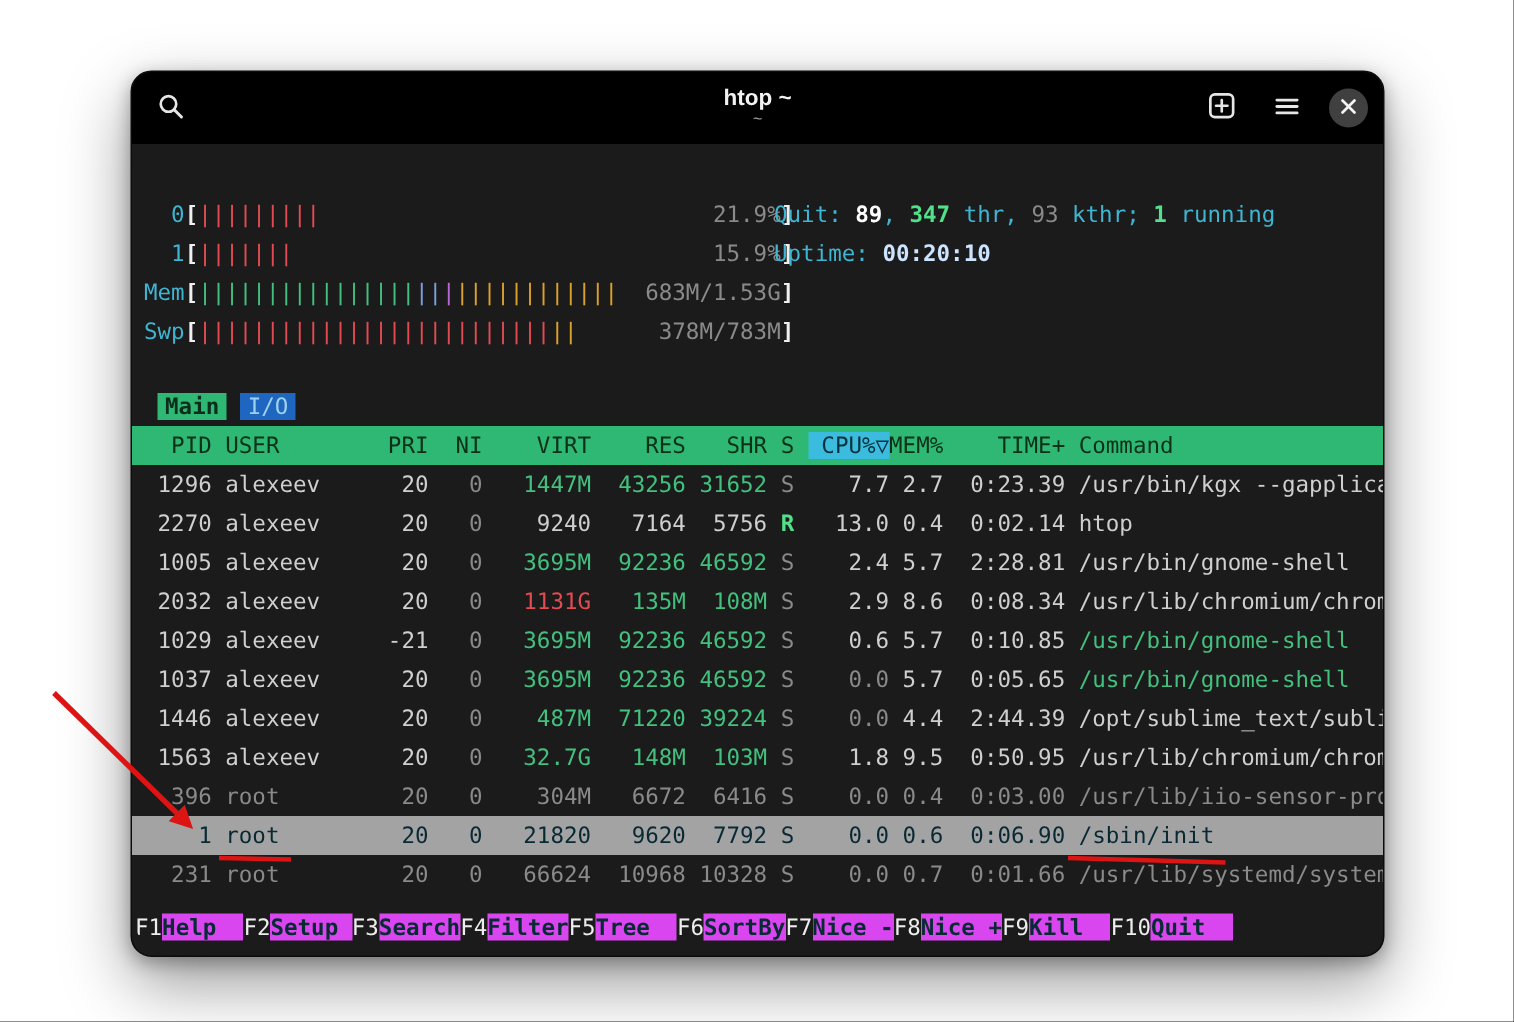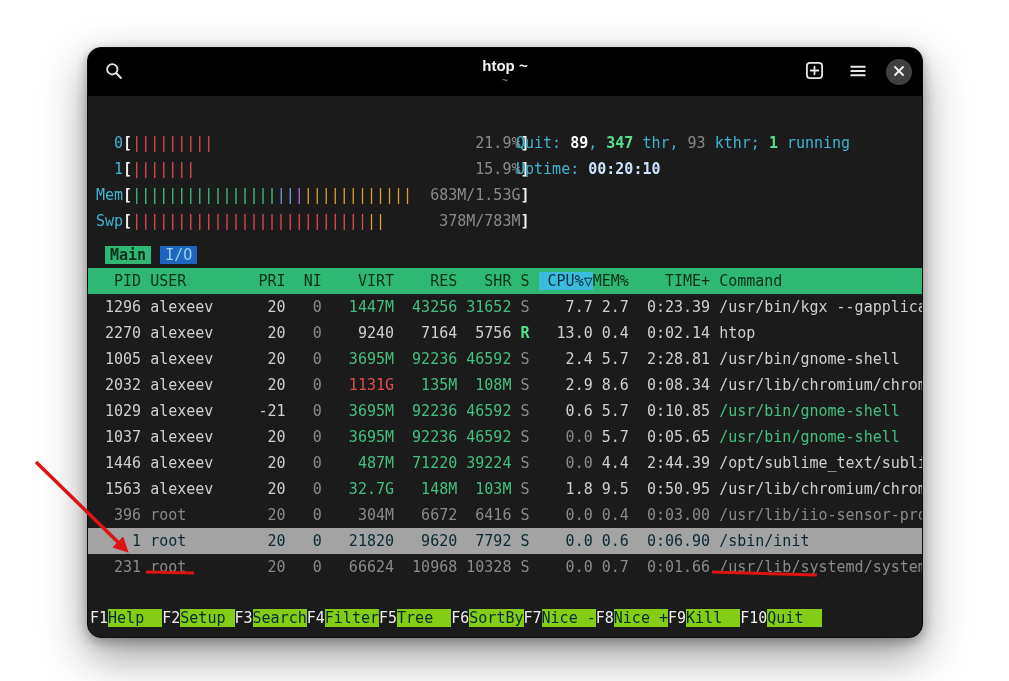--- a/index.html
+++ b/index.html
@@ -18,31 +18,31 @@
   button{background:none;border:0;padding:0;cursor:pointer;}
   .icon-btn{width:32px;height:32px;border-radius:8px;display:flex;align-items:center;justify-content:center;}
   .close-btn{width:26px;height:26px;border-radius:50%;background:#404040;
              display:flex;align-items:center;justify-content:center;}
   .term{position:relative;height:541px;padding-top:8px;box-sizing:border-box;
         font-family:"DejaVu Sans Mono",monospace;font-size:15px;line-height:26px;
         color:#cfcfcf;overflow:hidden;border-radius:29px;}
   .line{height:26px;padding-left:8px;white-space:pre;}
   .meters{margin-top:26px;}
   .stats{position:absolute;top:34px;left:420px;}
-  .tabs{margin-top:8px;}
+  .tabs{margin-top:24px;}
   .tab{padding:0 5px;}
   .tab-active{background:#2eb874;color:#0b2e1c;font-weight:bold;}
   .tab-inactive{background:#1f66c0;color:#9ed1ee;}
   .hdr{background:#2eb874;color:#0c3018;}
   .hc-sel{background:#3bbbdd;color:#07313d;}
   .prow.sel{background:#a3a3a3;}
   .prow.sel span{color:#082833 !important;font-weight:normal !important;}
   .fbar{position:absolute;left:0;bottom:6px;width:100%;white-space:pre;padding-left:2px;box-sizing:border-box;}
   .fk{color:#ededed;}
-  .fl{background:#84cc16;color:#082a33;}
+  .fl{background:#d946ef;color:#082a33;font-weight:bold;}
   .c-w{color:#cfcfcf}.c-b{color:#ffffff;font-weight:bold}.c-bb{color:#cde4ff;font-weight:bold}
   .c-gr{color:#43c07e}.c-grb{color:#52e08a;font-weight:bold}.c-rd{color:#e24b52}
   .c-gy{color:#8a8a8a}.c-cy{color:#3fb5d2}.c-bl{color:#7b9fe0}.c-yl{color:#dca02e}
   .c-mg{color:#bb66d6}.c-br{color:#efefef;font-weight:bold}
   .overlay{position:absolute;left:0;top:0;pointer-events:none;z-index:50;}
 </style>
 </head>
 <body>
 
 <div class="page">

